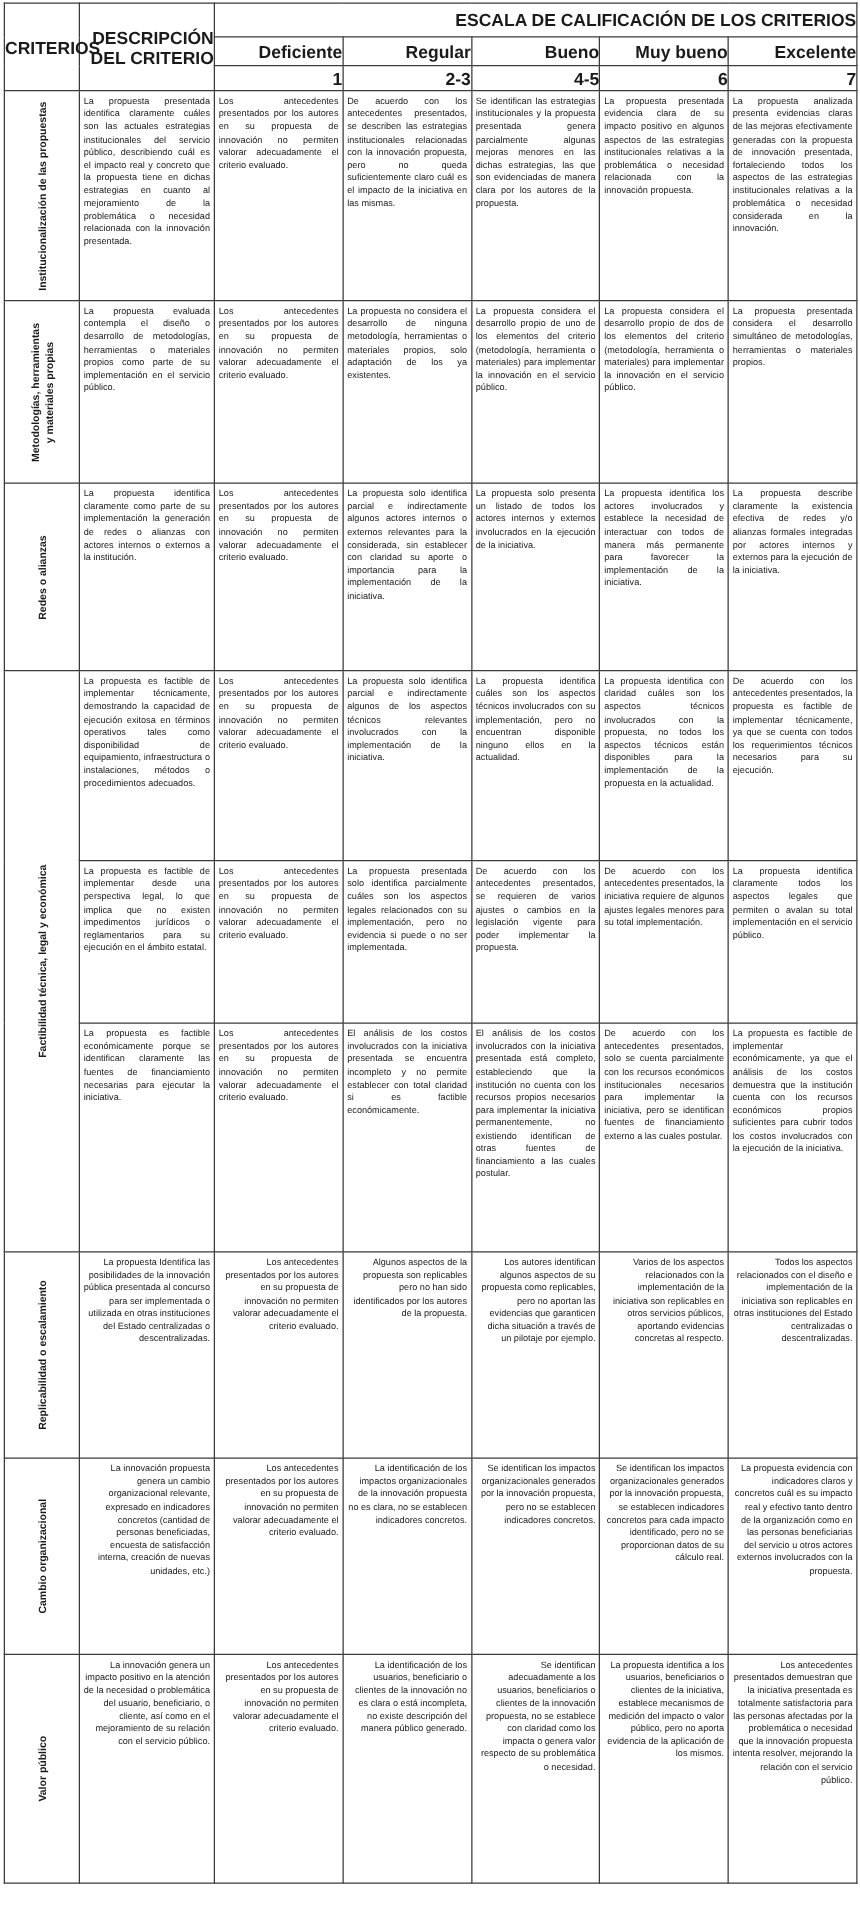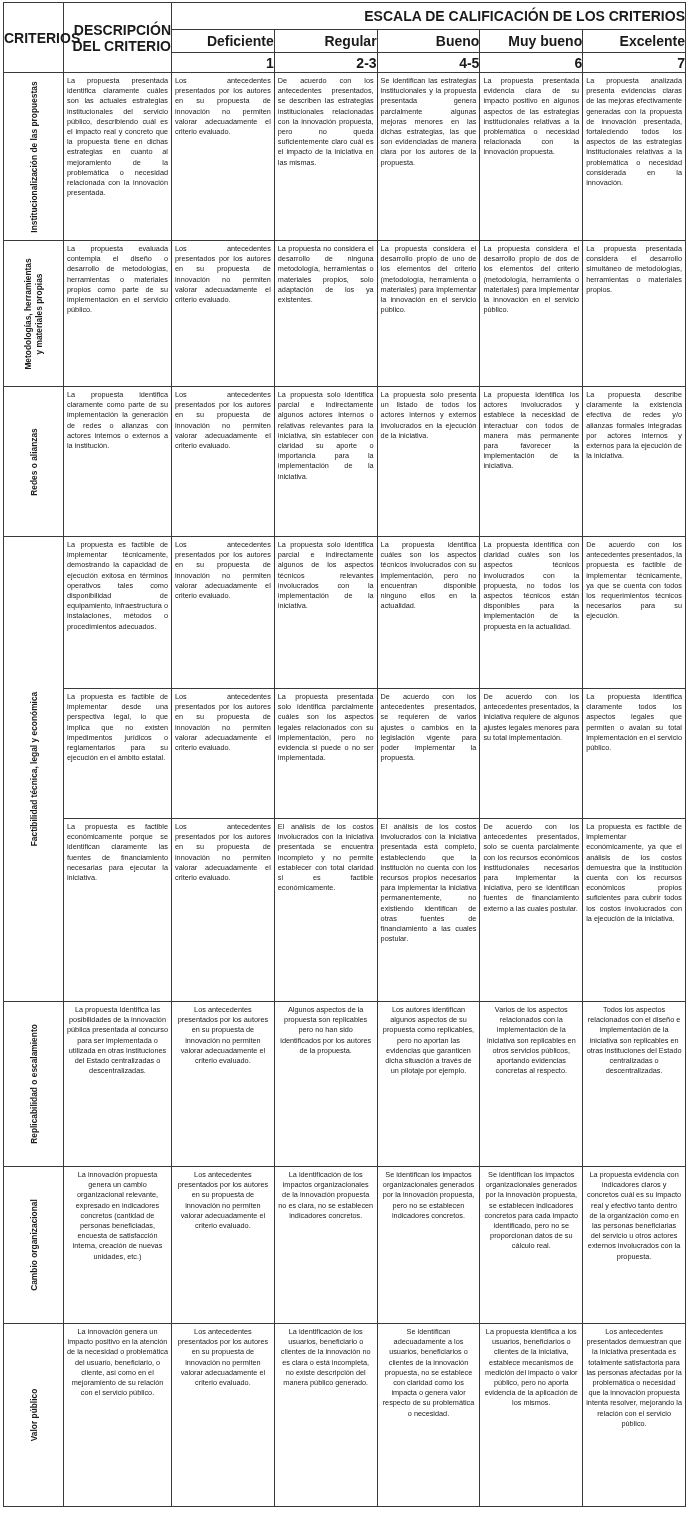--- a/index.html
+++ b/index.html
@@ -9,21 +9,21 @@
   th { font-weight: bold; font-size: 14px; text-align: right; vertical-align: middle !important; padding: 0; }
   th.scale-title { height: 26px; }
   th.level { height: 22px; }
   th.score { height: 19px; font-weight: bold; }
   td.cell { font-size: 7.3px; line-height: 10.2px; padding: 3px 3px 2px 3px; text-align: justify; hyphens: manual; margin-left: 16px; }
   td.crit { position: relative; padding: 0; }
   td.crit .vlabel { position: absolute; left: 50%; top: 50%; transform: translate(-50%, -50%) rotate(-90deg); white-space: nowrap; font-size: 8.4px; font-weight: bold; text-align: center; line-height: 11px; }
   .col-crit { width: 60px; }
   .col-desc { width: 108px; }
   .col-lv { width: 102.8px; }
-  td.cell.loose { text-align: center; }
+  td.cell.loose { text-align: right; }
 </style>
 </head>
 <body>
 
 <table class="rubric">
   <colgroup>
     <col class="col-crit">
       <col class="col-desc">
     <col class="col-lv">
       <col class="col-lv">
@@ -77,21 +77,21 @@
         <td class="cell">La propuesta considera el desarrollo propio de uno de los elementos del criterio (metodología, herramienta o materiales) para implementar la innovación en el servicio público.</td>
         <td class="cell">La propuesta considera el desarrollo propio de dos de los elementos del criterio (metodología, herramienta o materiales) para implementar la innovación en el servicio público.</td>
         <td class="cell">La propuesta presentada considera el desarrollo simultáneo de metodologías, herramientas o materiales propios.</td>
       </tr>
       <tr style="height: 150px;">
         <td class="crit" rowspan="1">
           <div class="vlabel" style="max-width: none;">Redes o alianzas</div>
         </td>
         <td class="cell">La propuesta identifica claramente como parte de su implementación la generación de redes o alianzas con actores internos o externos a la institución.</td>
         <td class="cell">Los antecedentes presentados por los autores en su propuesta de innovación no permiten valorar adecuadamente el criterio evaluado.</td>
-        <td class="cell">La propuesta solo identifica parcial e indirectamente algunos actores internos o relativas relevantes para la iniciativa, sin establecer con claridad su aporte o importancia para la implementación de la iniciativa.</td>
+        <td class="cell">La propuesta solo identifica parcial e indirectamente algunos actores internos o externos relevantes para la considerada, sin establecer con claridad su aporte o importancia para la implementación de la iniciativa.</td>
         <td class="cell">La propuesta solo presenta un listado de todos los actores internos y externos involucrados en la ejecución de la iniciativa.</td>
         <td class="cell">La propuesta identifica los actores involucrados y establece la necesidad de interactuar con todos de manera más permanente para favorecer la implementación de la iniciativa.</td>
         <td class="cell">La propuesta describe claramente la existencia efectiva de redes y/o alianzas formales integradas por actores internos y externos para la ejecución de la iniciativa.</td>
       </tr>
       <tr style="height: 152px;">
         <td class="crit" rowspan="3">
           <div class="vlabel" style="max-width: none;">Factibilidad técnica, legal y económica</div>
         </td>
         <td class="cell">La propuesta es factible de implementar técnicamente, demostrando la capacidad de ejecución exitosa en términos operativos tales como disponibilidad de equipamiento, infraestructura o instalaciones, métodos o procedimientos adecuados.</td>
         <td class="cell">Los antecedentes presentados por los autores en su propuesta de innovación no permiten valorar adecuadamente el criterio evaluado.</td>

